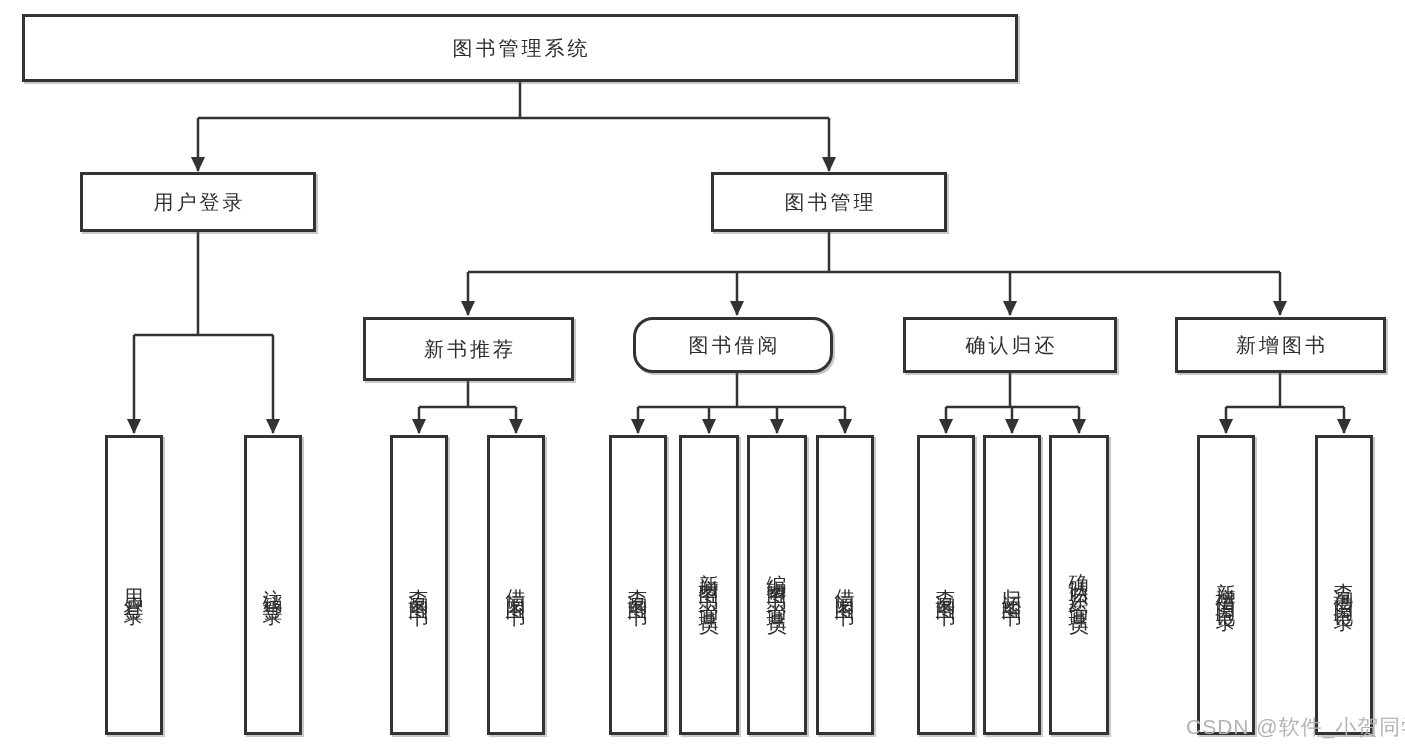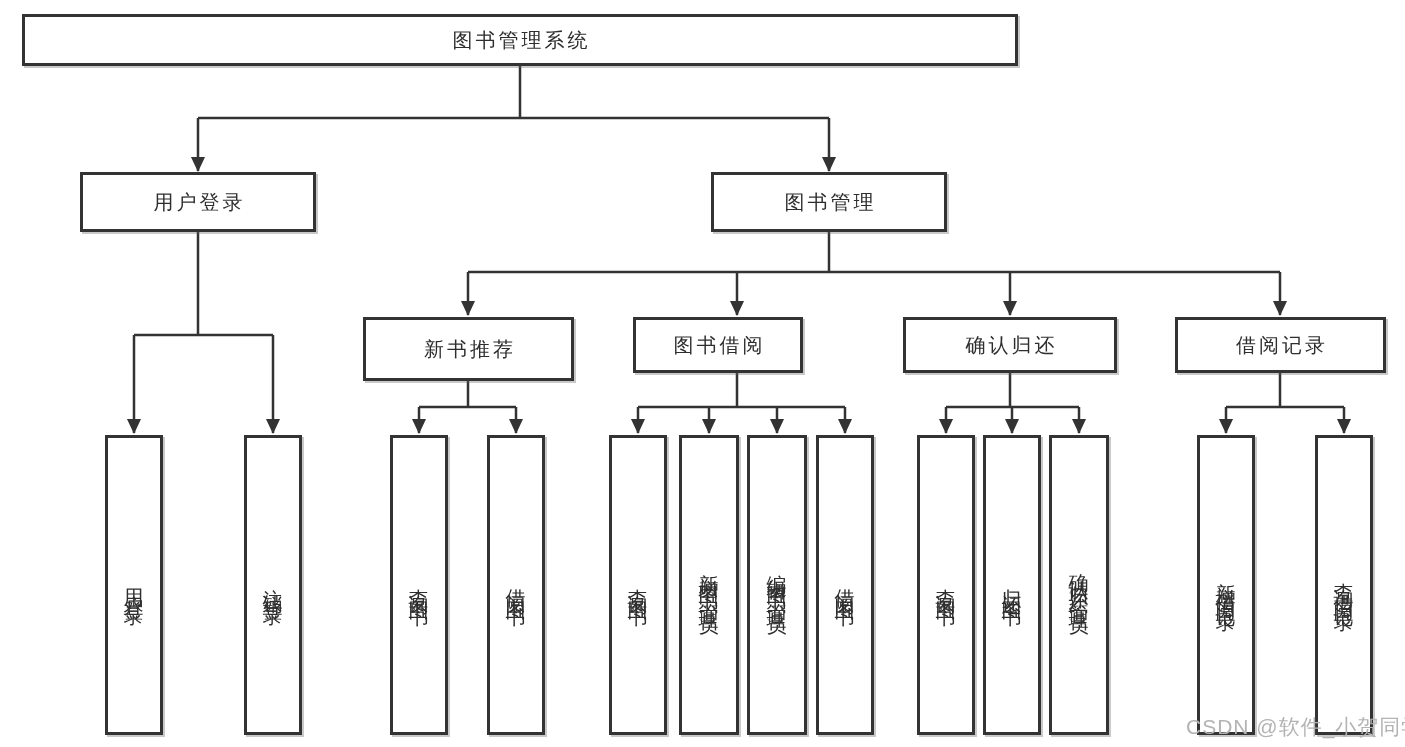--- a/index.html
+++ b/index.html
@@ -86,42 +86,42 @@
     <path d="M709,407 V433" fill="none" stroke="#333333" stroke-width="2.5" marker-end="url(#arrow)"></path>
     <path d="M777,407 V433" fill="none" stroke="#333333" stroke-width="2.5" marker-end="url(#arrow)"></path>
     <path d="M845,407 V433" fill="none" stroke="#333333" stroke-width="2.5" marker-end="url(#arrow)"></path>
     <path d="M946,407 V433" fill="none" stroke="#333333" stroke-width="2.5" marker-end="url(#arrow)"></path>
     <path d="M1012,407 V433" fill="none" stroke="#333333" stroke-width="2.5" marker-end="url(#arrow)"></path>
     <path d="M1079,407 V433" fill="none" stroke="#333333" stroke-width="2.5" marker-end="url(#arrow)"></path>
     <path d="M1226,407 V433" fill="none" stroke="#333333" stroke-width="2.5" marker-end="url(#arrow)"></path>
     <path d="M1344,407 V433" fill="none" stroke="#333333" stroke-width="2.5" marker-end="url(#arrow)"></path>
   </svg>
 
-  <div class="box h" style="left:22px; top:14px; width:996px; height:52px;">
+  <div class="box h" style="left:22px; top:14px; width:996px; height:68px;">
     <span>图书管理系统</span>
   </div>
 
   <div class="box h" style="left:80px; top:172px; width:236px; height:60px;">
     <span>用户登录</span>
   </div>
   <div class="box h" style="left:711px; top:172px; width:236px; height:60px;">
     <span>图书管理</span>
   </div>
 
   <div class="box h" style="left:363px; top:317px; width:211px; height:64px;">
     <span>新书推荐</span>
   </div>
-  <div class="box h" style="left:633px; top:317px; width:170px; height:56px;">
+  <div class="box h" style="left:633px; top:317px; width:200px; height:56px;border-radius:20px;">
     <span>图书借阅</span>
   </div>
   <div class="box h" style="left:903px; top:317px; width:214px; height:56px;">
     <span>确认归还</span>
   </div>
   <div class="box h" style="left:1175px; top:317px; width:211px; height:56px;">
-    <span>借阅记录</span>
+    <span>新增图书</span>
   </div>
 
   <div class="box v" style="left:105px; top:435px; width:58px; height:300px;">
     <span>用户登录</span>
   </div>
   <div class="box v" style="left:244px; top:435px; width:58px; height:300px;">
     <span>注销登录</span>
   </div>
 
   <div class="box v" style="left:390px; top:435px; width:58px; height:300px;">

